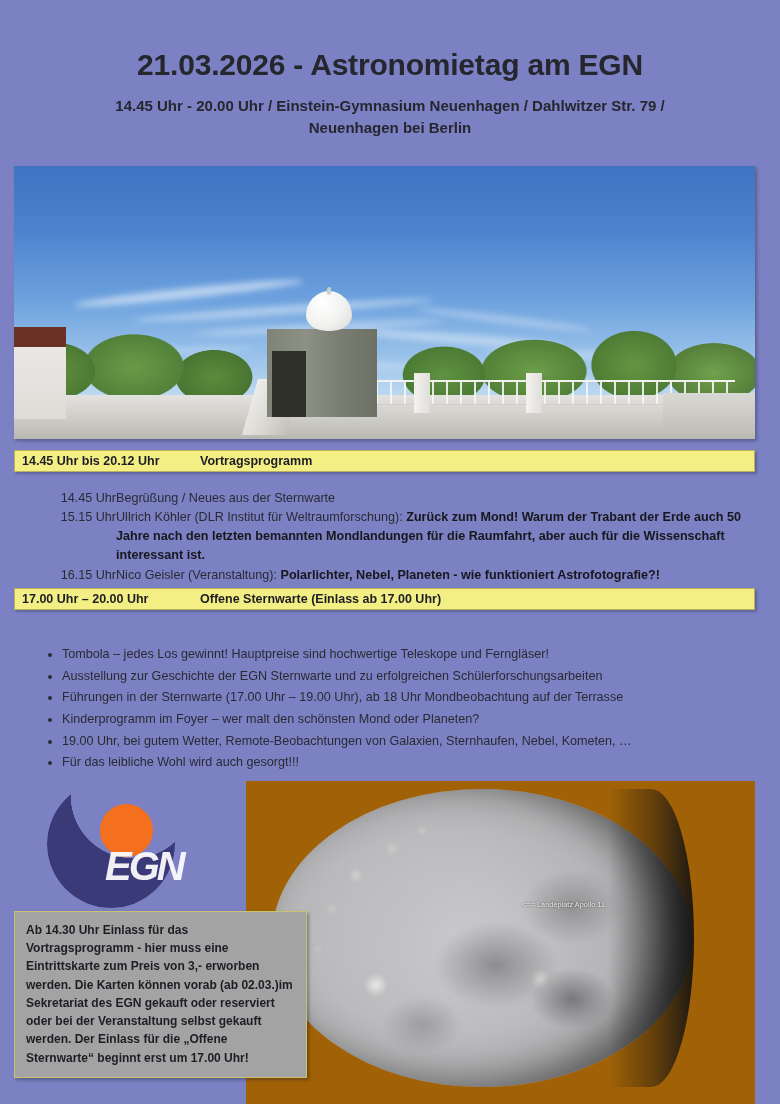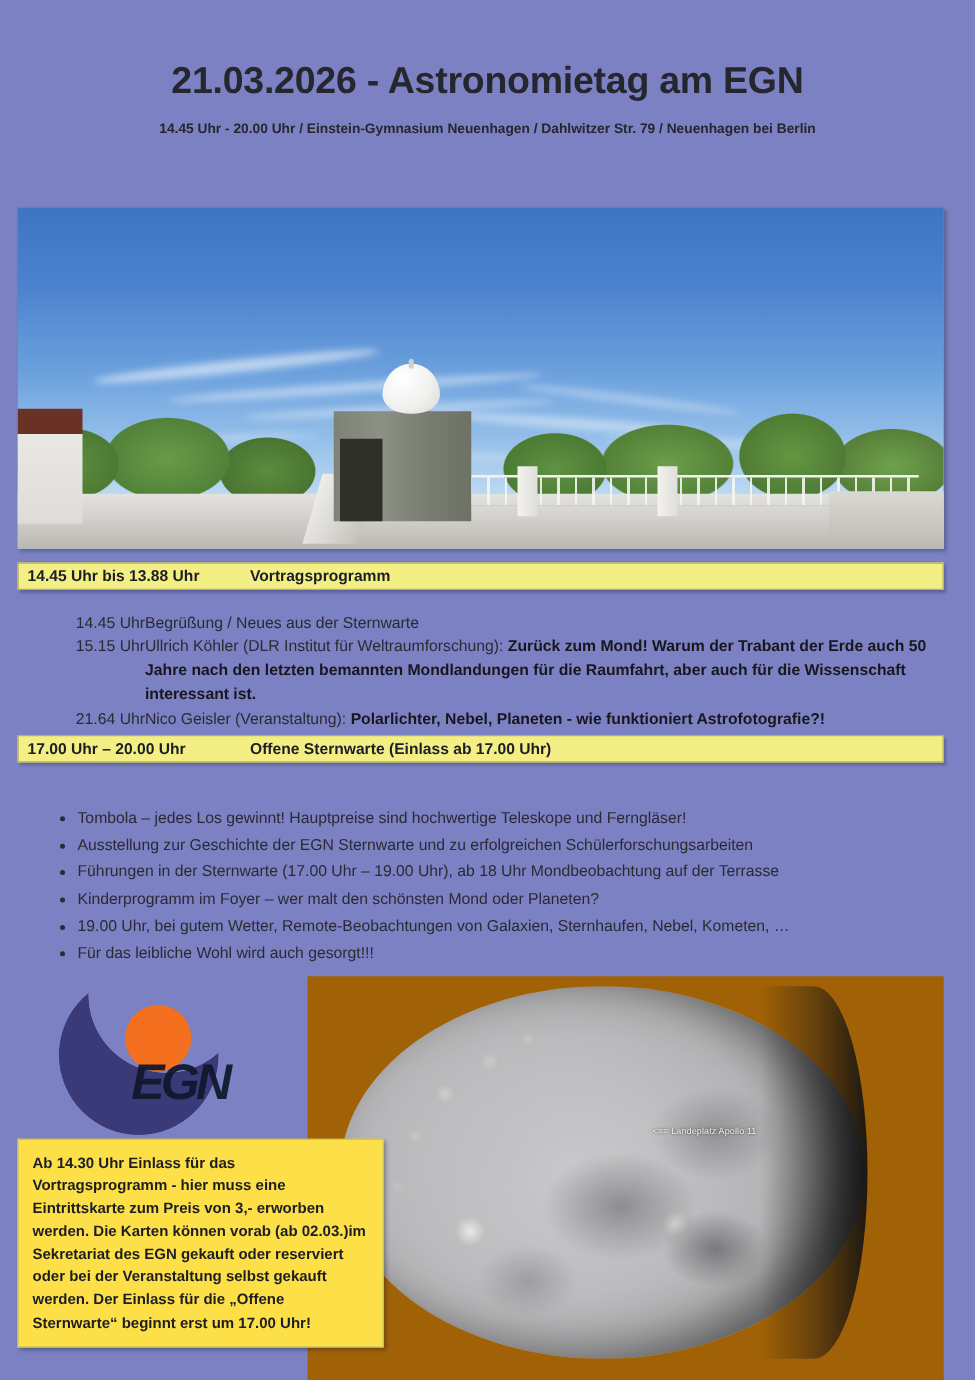--- a/index.html
+++ b/index.html
@@ -28,21 +28,21 @@
   }
   .title {
     font-size: 30px;
     font-weight: bold;
     letter-spacing: -0.2px;
     color: #26262e;
     line-height: 1.15;
     margin: 0 0 12px 0;
   }
   .subtitle {
-    font-size: 11px;
+    font-size: 15px;
     font-weight: bold;
     color: #26262e;
     line-height: 1.5;
     margin: 0 auto;
     width: 640px;
   }
 
   
   .panorama-wrap {
     position: absolute;
@@ -250,21 +250,21 @@
     border-radius: 50%;
     background: #f4701e;
   }
   .logo-letters {
     position: absolute;
     left: 58px; top: 66px;
     font-size: 40px;
     font-weight: bold;
     font-style: italic;
     letter-spacing: -3px;
-    color: #0f172a;
+    color: #ffffff;
     opacity: .92;
     line-height: 1;
     font-family: "Liberation Sans", sans-serif;
   }
 
   
   .moon-photo {
     position: absolute;
     left: 246px;
     top: 781px;
@@ -315,21 +315,21 @@
     text-shadow: 0 0 2px rgba(0,0,0,.8);
   }
 
   
   .note-box {
     position: absolute;
     left: 14px;
     top: 911px;
     width: 293px;
     height: 167px;
-    background: #fde047;
+    background: #a3a3a3;
     border: 1px solid #c9c46a;
     box-sizing: border-box;
     padding: 9px 10px 0 11px;
     font-size: 12px;
     font-weight: bold;
     line-height: 1.52;
     color: #1d1d24;
     box-shadow: 2px 2px 3px rgba(20,20,35,.35);
   }
 </style>
@@ -361,35 +361,35 @@
       <div class="obs-building"></div>
       <div class="obs-door"></div>
       <div class="obs-dome"></div>
       <div class="pillar p1"></div>
       <div class="pillar p2"></div>
       <div class="far-building"></div>
     </div>
   </div>
 
   <div class="banner" id="banner-talks">
-    <span class="time">14.45 Uhr bis 13.88 Uhr</span>
+    <span class="time">14.45 Uhr bis 20.12 Uhr</span>
     <span class="label">Vortragsprogramm</span>
   </div>
 
   <div class="talks">
     <div class="talk-row">
       <span class="talk-time">14.45 Uhr</span>
       <span class="talk-text"><span>Begrüßung / Neues aus der Sternwarte</span><b></b></span>
     </div>
     <div class="talk-row">
       <span class="talk-time">15.15 Uhr</span>
       <span class="talk-text"><span>Ullrich Köhler (DLR Institut für Weltraumforschung): </span><b>Zurück zum Mond! Warum der Trabant der Erde auch 50 Jahre nach den letzten bemannten Mondlandungen für die Raumfahrt, aber auch für die Wissenschaft interessant ist.</b></span>
     </div>
     <div class="talk-row">
-      <span class="talk-time">21.64 Uhr</span>
+      <span class="talk-time">16.15 Uhr</span>
       <span class="talk-text"><span>Nico Geisler (Veranstaltung): </span><b>Polarlichter, Nebel, Planeten - wie funktioniert Astrofotografie?!</b></span>
     </div>
   </div>
 
   <div class="banner" id="banner-open">
     <span class="time">17.00 Uhr – 20.00 Uhr</span>
     <span class="label">Offene Sternwarte (Einlass ab 17.00 Uhr)</span>
   </div>
 
   <ul class="bullets">

